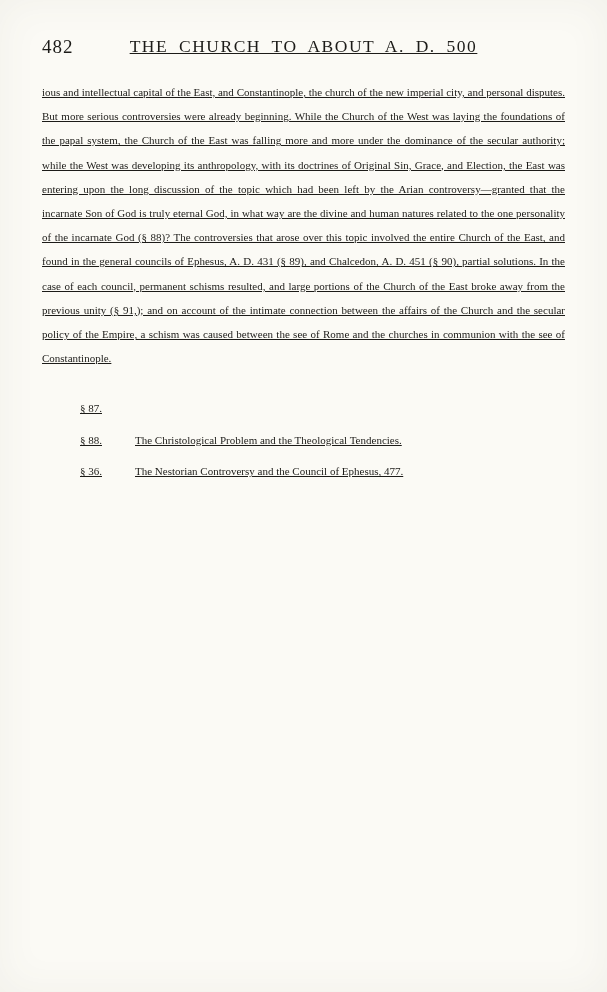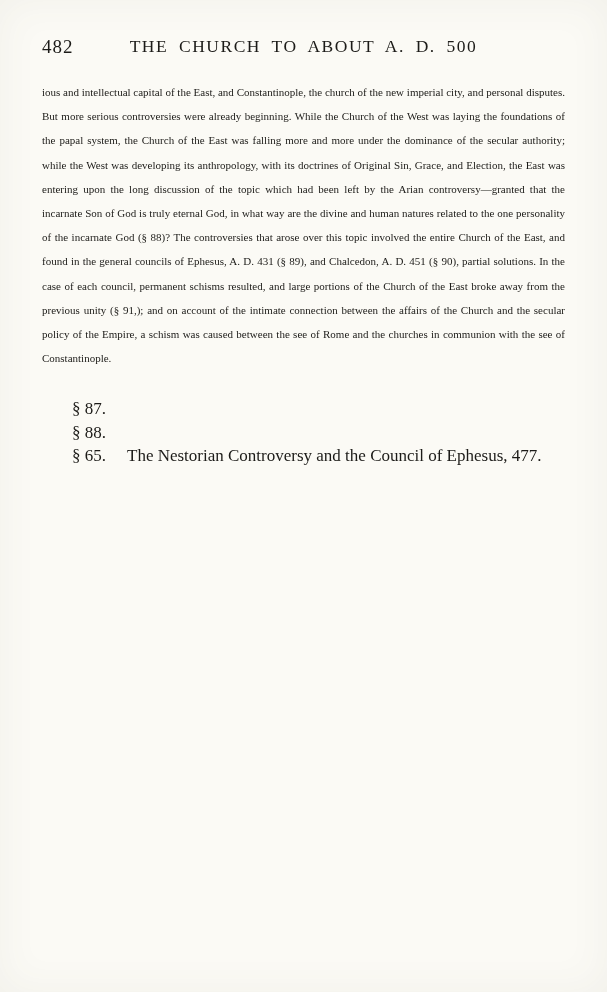--- a/index.html
+++ b/index.html
@@ -11,20 +11,21 @@
     width: 607px;
     height: 992px;
     margin: 0 auto;
     background: #fbfaf5;
     box-sizing: border-box;
     padding: 34px 42px 0 42px;
     font-family: "Liberation Serif", "DejaVu Serif", serif;
     color: #1c1b18;
     box-shadow: inset 0 0 40px rgba(90,80,60,0.06);
     position: relative;
+    text-decoration: underline;
   }
   .page-header {
     position: relative;
     height: 28px;
     margin-bottom: 16px;
   }
   .page-number {
     position: absolute;
     left: 0;
     top: 2px;
@@ -46,23 +47,23 @@
     line-height: 24.2px;
     text-align: justify;
     text-justify: inter-word;
   }
   .section-list {
     margin-top: 27px;
     padding-left: 30px;
   }
   .section-item {
     display: flex;
-    font-size: 17px;
+    font-size: 11px;
     line-height: 23.5px;
-    margin: 0;
+    margin: 8px;
   }
   .section-num {
     flex: none;
     width: 55px;
   }
   .section-text {
     flex: 1;
     text-align: justify;
     text-justify: inter-word;
   }
@@ -80,24 +81,25 @@
   <p class="body-text">ious and intellectual capital of the East, and Constantinople, the church of the new imperial city, and personal disputes. But more serious controversies were already beginning. While the Church of the West was laying the foundations of the papal system, the Church of the East was falling more and more under the dominance of the secular authority; while the West was developing its anthropology, with its doctrines of Original Sin, Grace, and Election, the East was entering upon the long discussion of the topic which had been left by the Arian controversy—granted that the incarnate Son of God is truly eternal God, in what way are the divine and human natures related to the one personality of the incarnate God (§ 88)?  The controversies that arose over this topic involved the entire Church of the East, and found in the general councils of Ephesus, A. D. 431 (§ 89), and Chalcedon, A. D. 451 (§ 90), partial solutions.  In the case of each council, permanent schisms resulted, and large portions of the Church of the East broke away from the previous unity (§ 91,); and on account of the intimate connection between the affairs of the Church and the secular policy of the Empire, a schism was caused between the see of Rome and the churches in communion with the see of Constantinople.</p>
 
   <div class="section-list">
 
     <div class="section-item">
       <span class="section-num">§ 87.</span>
     </div>
 
     <div class="section-item">
       <span class="section-num">§ 88.</span>
+      <span class="section-text">The Christological Problem and the Theological Tendencies.</span>
     </div>
 
     <div class="section-item">
-      <span class="section-num">§ 65.</span>
+      <span class="section-num">§ 36.</span>
       <span class="section-text">The Nestorian Controversy and the Council of Ephesus, 477.</span>
     </div>
 
 
     <div class="section-item">
     </div>
 
 
   </div>
 

